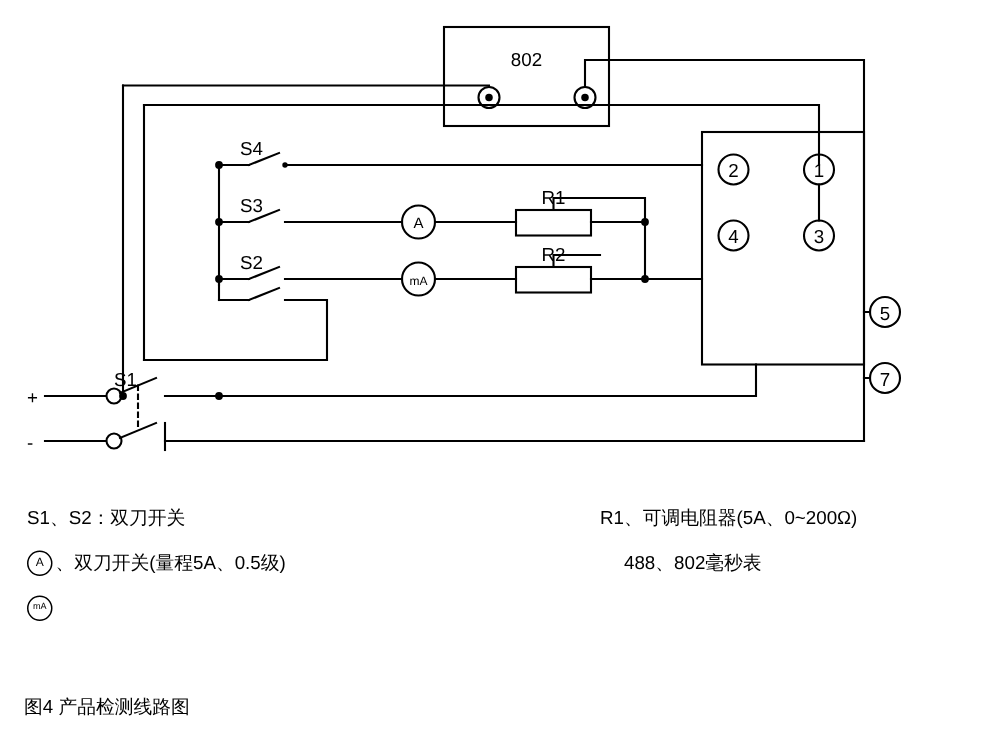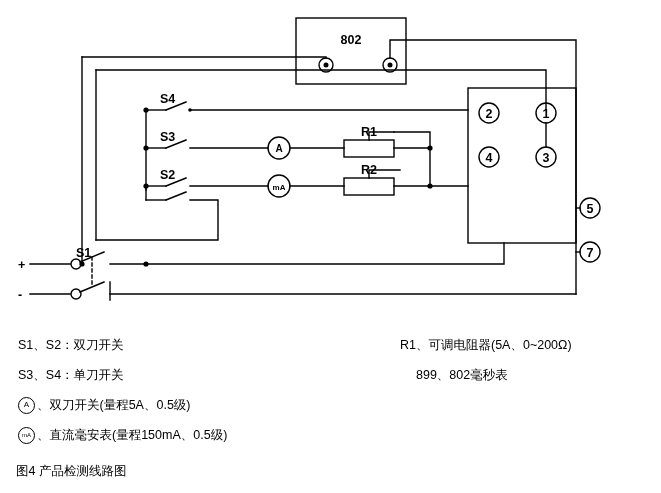--- a/index.html
+++ b/index.html
@@ -13,21 +13,20 @@
     position: relative;
     font-family: "Liberation Sans", sans-serif;
     color: #000000;
     overflow: hidden;
   }
   #diagram-wrap {
     position: absolute;
     left: 0; top: 0;
     width: 661px;
     height: 320px;
-    font-weight: bold;
   }
   svg#circuit {
     display: block;
   }
   .legend {
     position: absolute;
     left: 0;
     top: 330px;
     width: 558px;
     height: 120px;
@@ -185,35 +184,31 @@
   </g>
 </svg>
 </div>
 
 <div class="legend">
   <div class="legend-col legend-left">
     <div class="legend-row">
       <span class="txt">S1、S2：双刀开关</span>
     </div>
     <div class="legend-row">
-      <span class="txt">S3、S4：单刀开关</span>
-    </div>
-    <div class="legend-row">
       <span class="meter-badge">A</span>
       <span class="txt">、双刀开关(量程5A、0.5级)</span>
     </div>
     <div class="legend-row">
       <span class="meter-badge small">mA</span>
-      <span class="txt">、直流毫安表(量程150mA、0.5级)</span>
     </div>
   </div>
 
   <div class="legend-col legend-right">
     <div class="legend-row">
       <span class="txt">R1、可调电阻器(5A、0~200Ω)</span>
     </div>
     <div class="legend-row" style="padding-left:16px">
-      <span class="txt">899、802毫秒表</span>
+      <span class="txt">488、802毫秒表</span>
     </div>
   </div>
 </div>
 
 <div class="caption">图4  产品检测线路图</div>
 
 </body></html>

